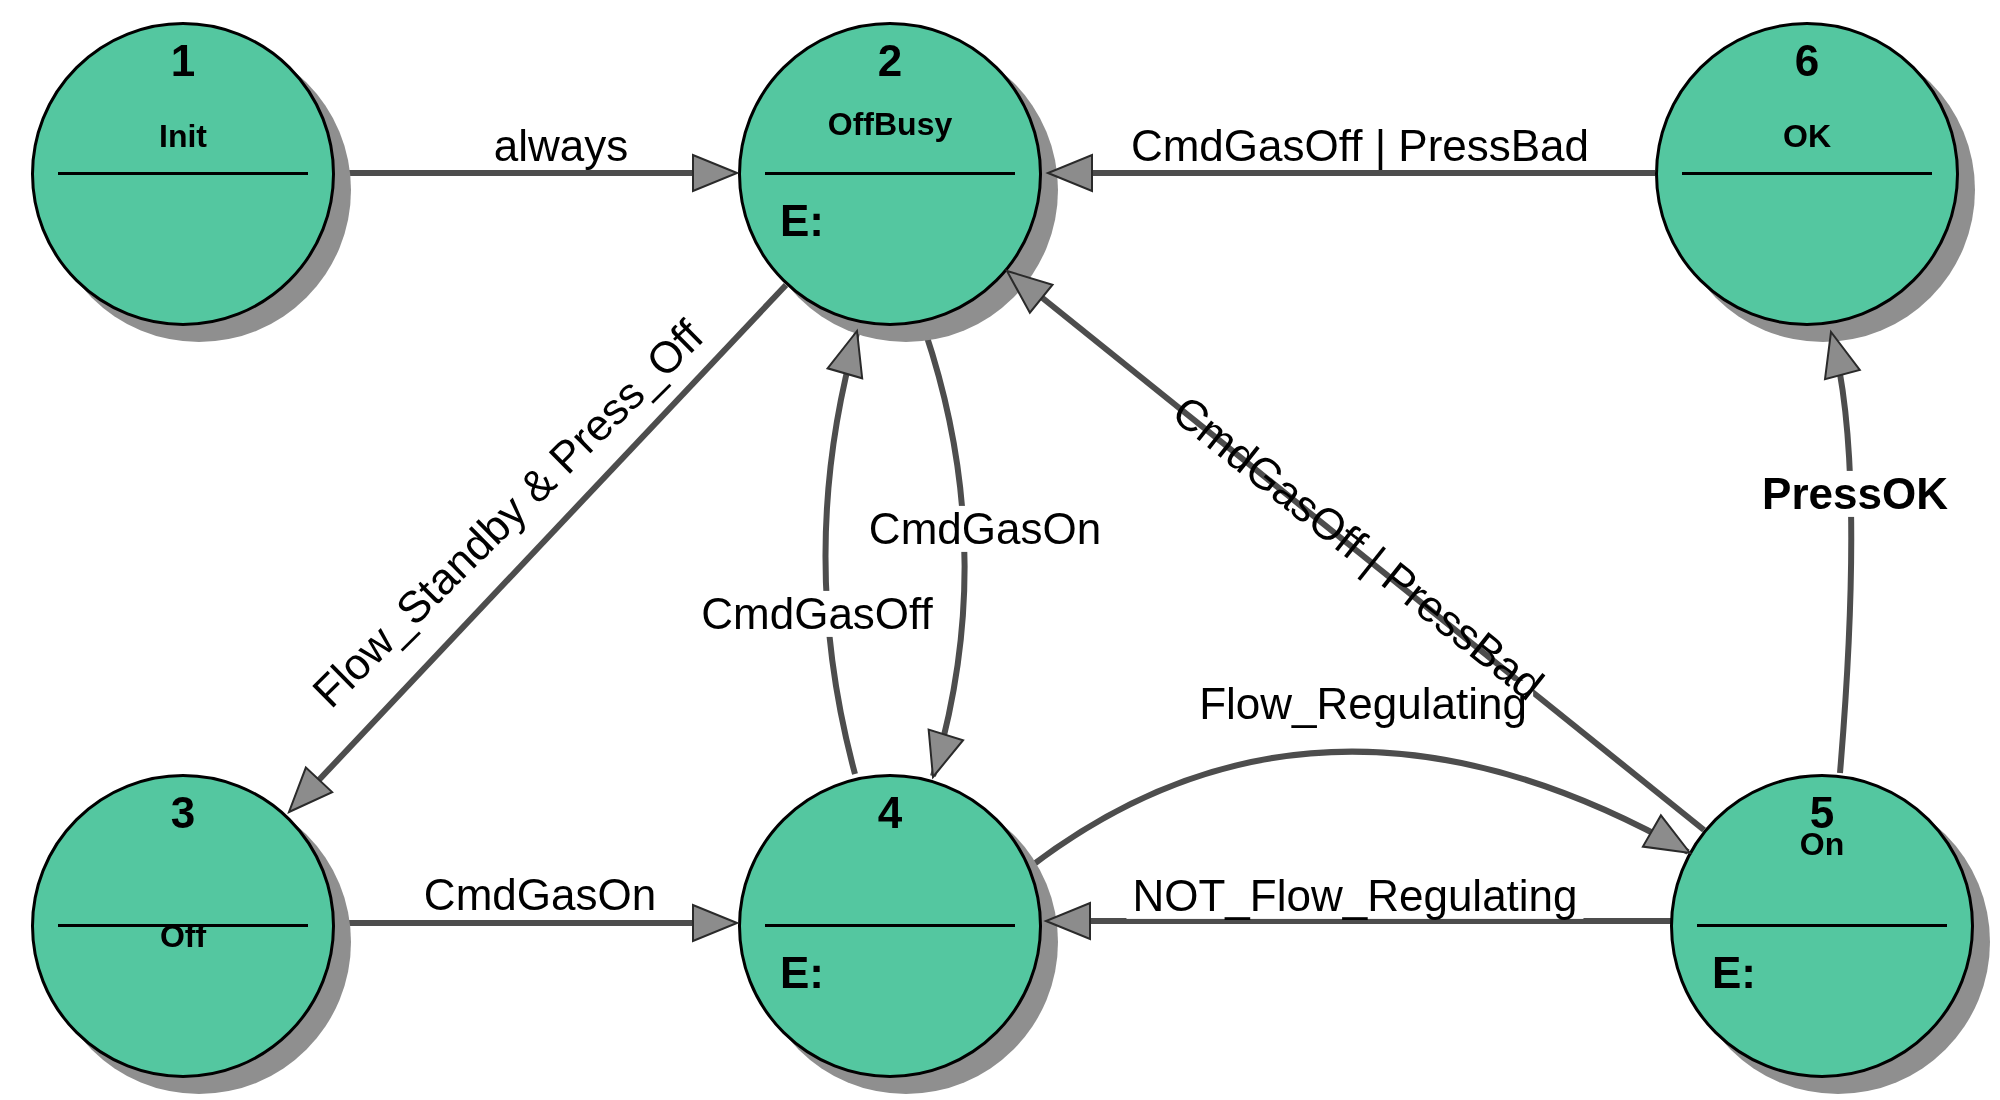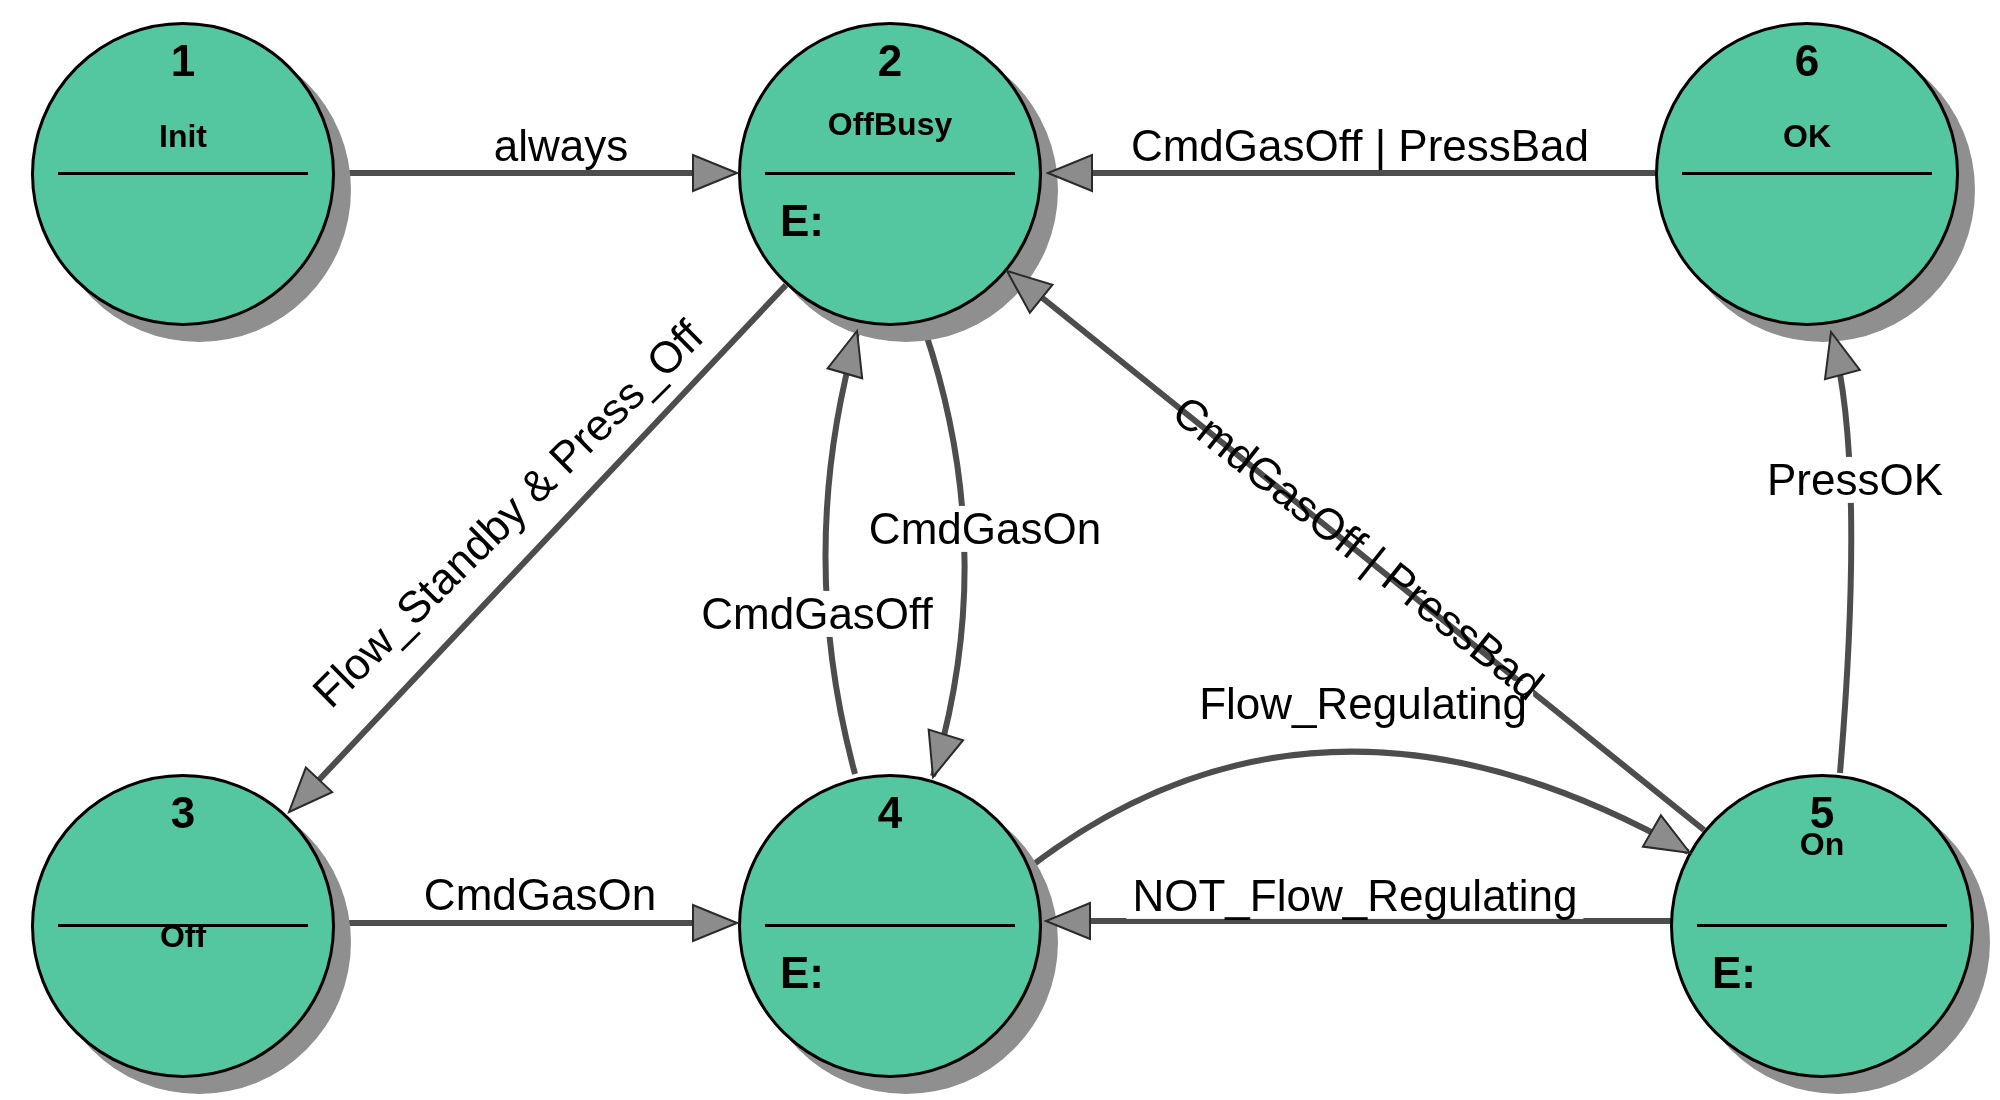--- a/index.html
+++ b/index.html
@@ -105,15 +105,15 @@
   <div class="layer" id="edge-labels">
       <div class="edge-label" style="left: 561px; top: 146px;">always</div>
       <div class="edge-label" style="left: 1360px; top: 146px;">CmdGasOff | PressBad</div>
       <div class="edge-label" style="left: 508px; top: 514px; transform: translate(-50%, -50%) rotate(-44.7deg);">Flow_Standby &amp; Press_Off</div>
       <div class="edge-label bg" style="left: 817px; top: 614px; text-align: right;">CmdGasOff</div>
       <div class="edge-label bg" style="left: 985px; top: 529px;">CmdGasOn</div>
       <div class="edge-label" style="left: 540px; top: 895px;">CmdGasOn</div>
       <div class="edge-label bg" style="left: 1355px; top: 896px;">NOT_Flow_Regulating</div>
       <div class="edge-label bg" style="left: 1363px; top: 704px;">Flow_Regulating</div>
       <div class="edge-label" style="left: 1358px; top: 548px; transform: translate(-50%, -50%) rotate(38.5deg);">CmdGasOff | PressBad</div>
-      <div class="edge-label bg" style="left: 1855px; top: 480px;">PressOK</div>
+      <div class="edge-label bg" style="left: 1855px; top: 494px; font-weight: bold;">PressOK</div>
     </div>
 </div>
 
 </body></html>

